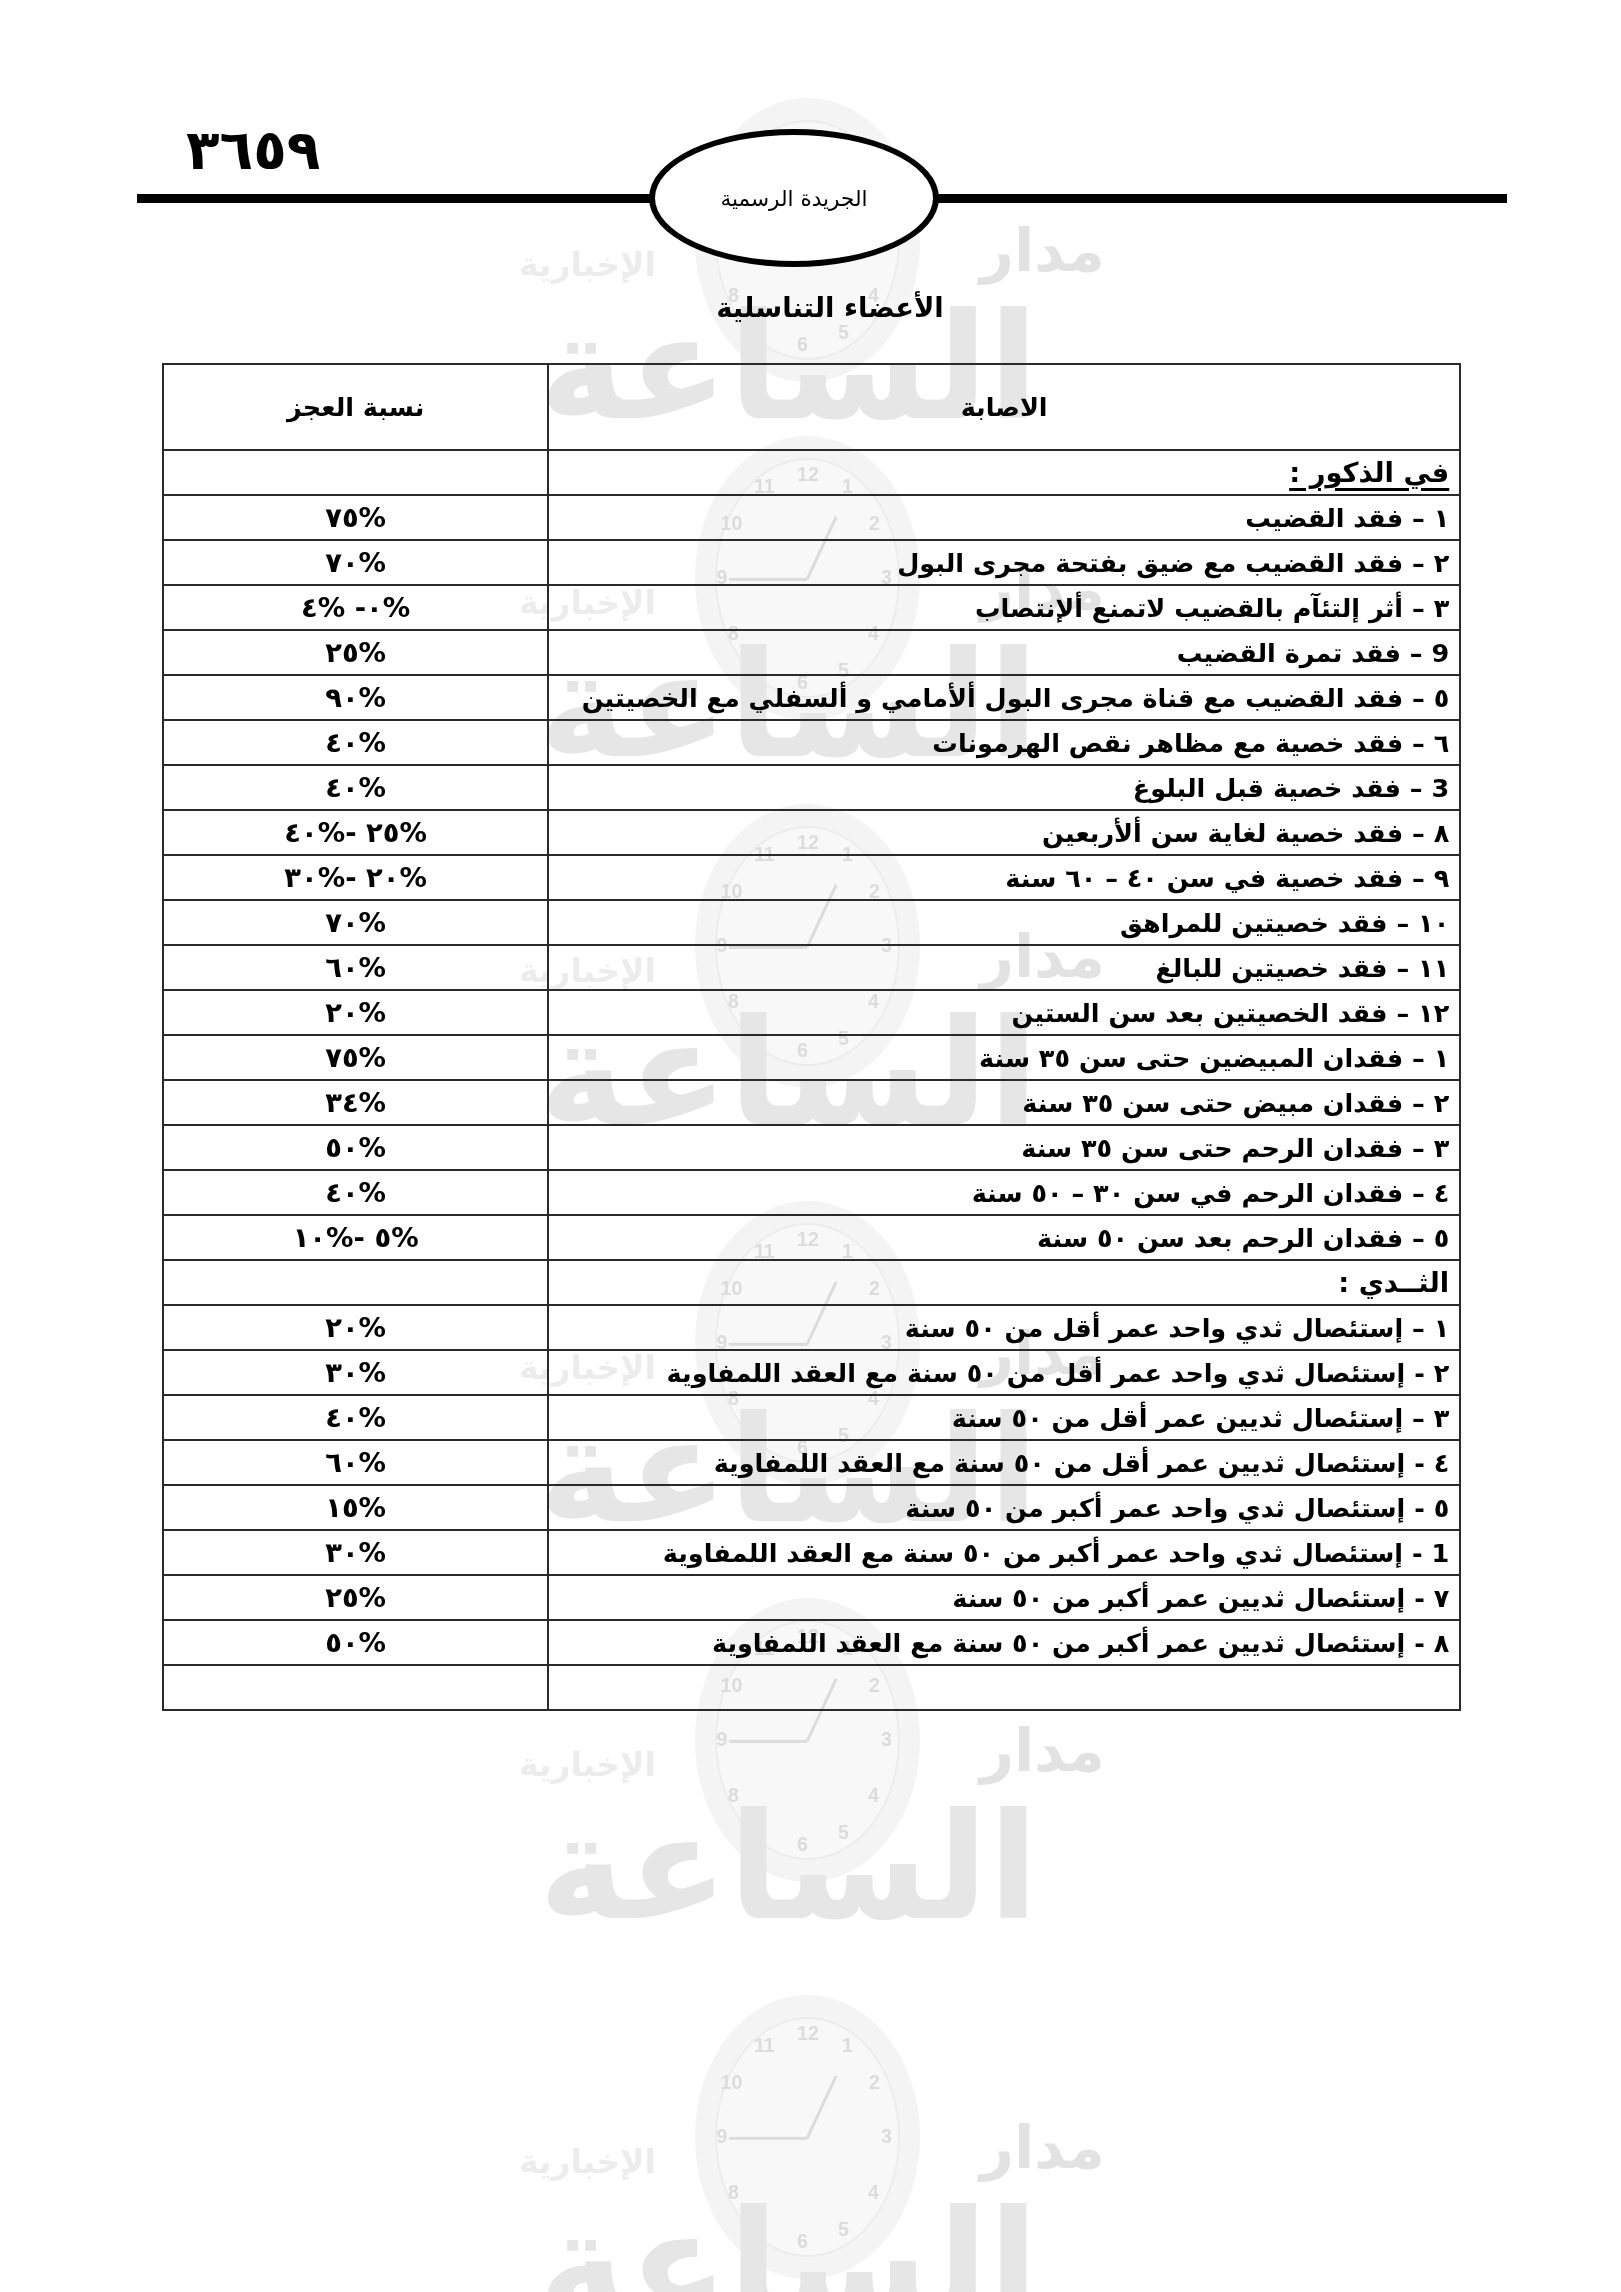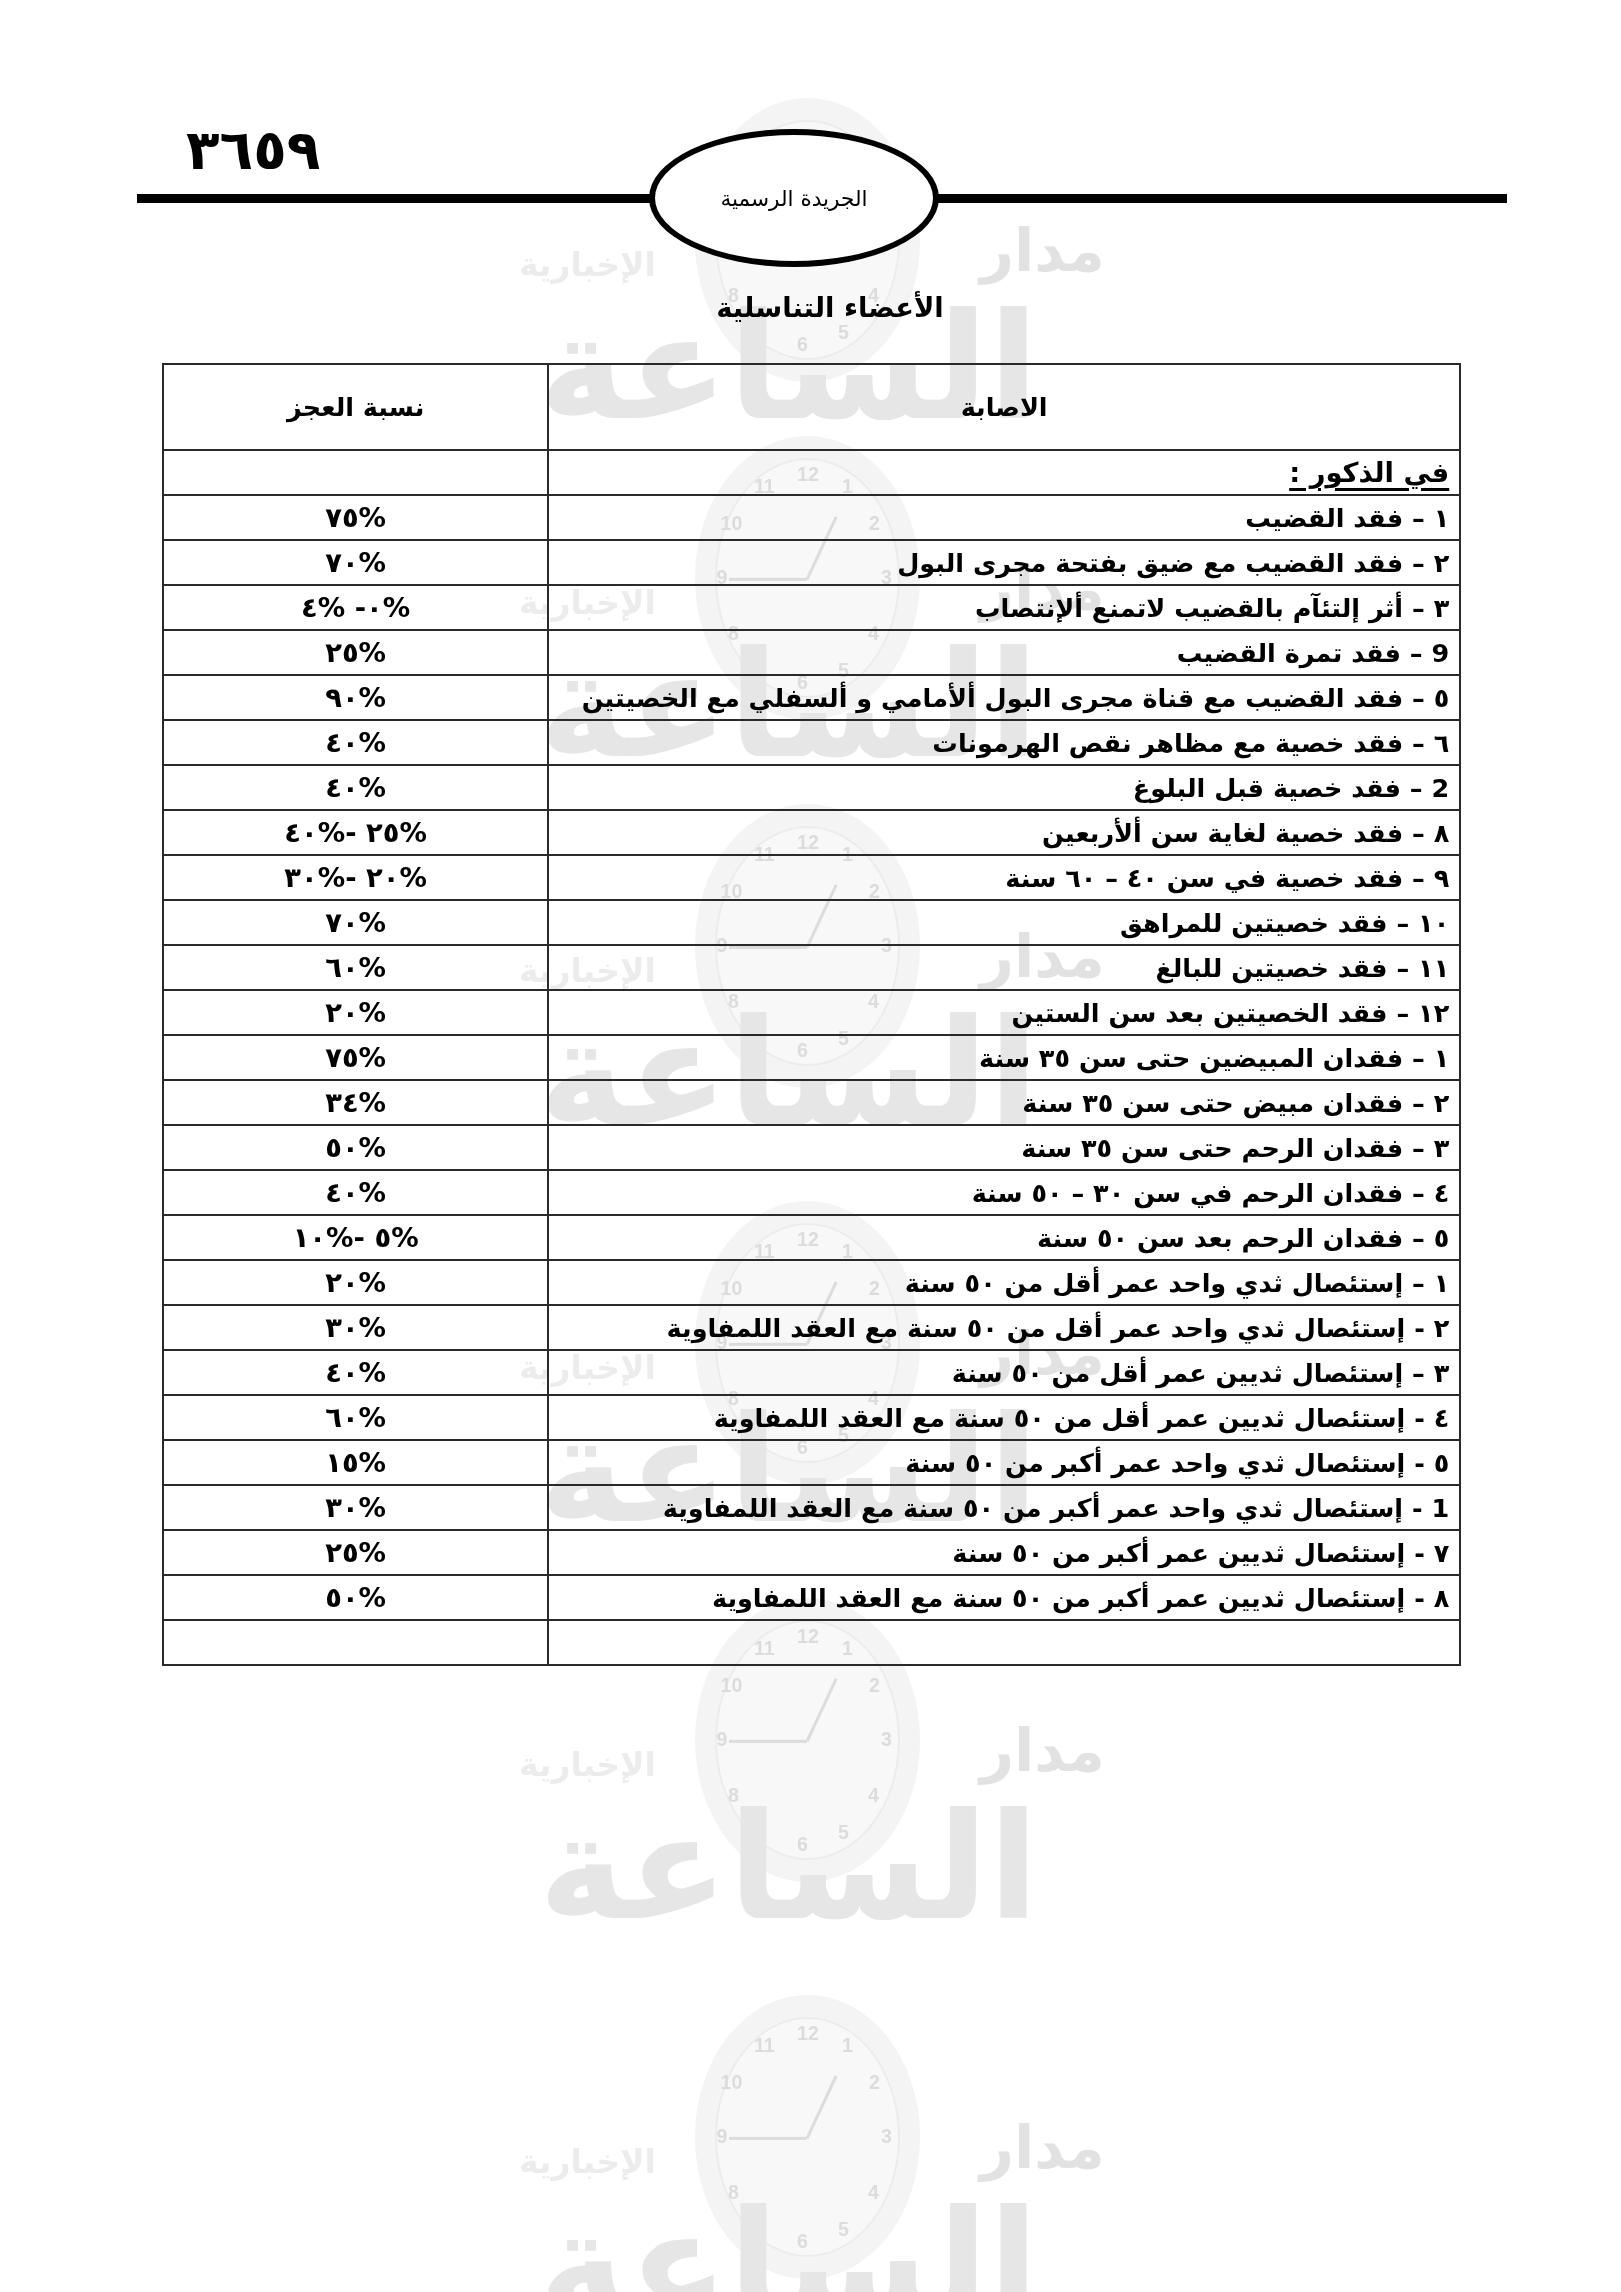--- a/index.html
+++ b/index.html
@@ -357,21 +357,21 @@
       </tr>
       <tr>
         <td class="cell-injury"><span>٥ – فقد القضيب مع قناة مجرى البول ألأمامي و ألسفلي مع الخصيتين</span></td>
         <td class="cell-ratio">%٩٠</td>
       </tr>
       <tr>
         <td class="cell-injury"><span>٦ – فقد خصية مع مظاهر نقص الهرمونات</span></td>
         <td class="cell-ratio">%٤٠</td>
       </tr>
       <tr>
-        <td class="cell-injury"><span>2 – فقد خصية قبل البلوغ</span></td>
+        <td class="cell-injury"><span>3 – فقد خصية قبل البلوغ</span></td>
         <td class="cell-ratio">%٤٠</td>
       </tr>
       <tr>
         <td class="cell-injury"><span>٨ – فقد خصية لغاية سن ألأربعين</span></td>
         <td class="cell-ratio">%٢٥ -%٤٠</td>
       </tr>
       <tr>
         <td class="cell-injury"><span>٩ – فقد خصية في سن ٤٠ – ٦٠ سنة</span></td>
         <td class="cell-ratio">%٢٠ -%٣٠</td>
       </tr>
@@ -401,20 +401,24 @@
       </tr>
       <tr>
         <td class="cell-injury"><span>٤ – فقدان الرحم في سن ٣٠ – ٥٠ سنة</span></td>
         <td class="cell-ratio">%٤٠</td>
       </tr>
       <tr>
         <td class="cell-injury"><span>٥ – فقدان الرحم بعد سن ٥٠ سنة</span></td>
         <td class="cell-ratio">%٥ -%١٠</td>
       </tr>
       <tr>
+        <td class="cell-injury"><span class="heading-plain">الثــدي :</span></td>
+        <td class="cell-ratio"></td>
+      </tr>
+      <tr>
         <td class="cell-injury"><span>١ – إستئصال ثدي واحد عمر أقل من ٥٠ سنة</span></td>
         <td class="cell-ratio">%٢٠</td>
       </tr>
       <tr>
         <td class="cell-injury"><span>٢ - إستئصال ثدي واحد عمر أقل من ٥٠ سنة مع العقد اللمفاوية</span></td>
         <td class="cell-ratio">%٣٠</td>
       </tr>
       <tr>
         <td class="cell-injury"><span>٣ – إستئصال ثديين عمر أقل من ٥٠ سنة</span></td>
         <td class="cell-ratio">%٤٠</td>

